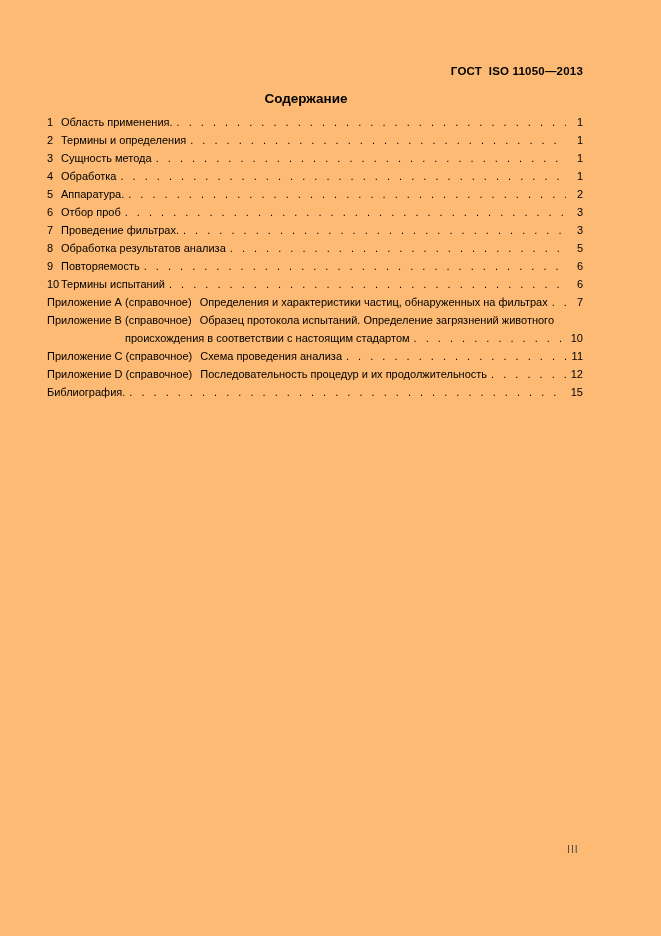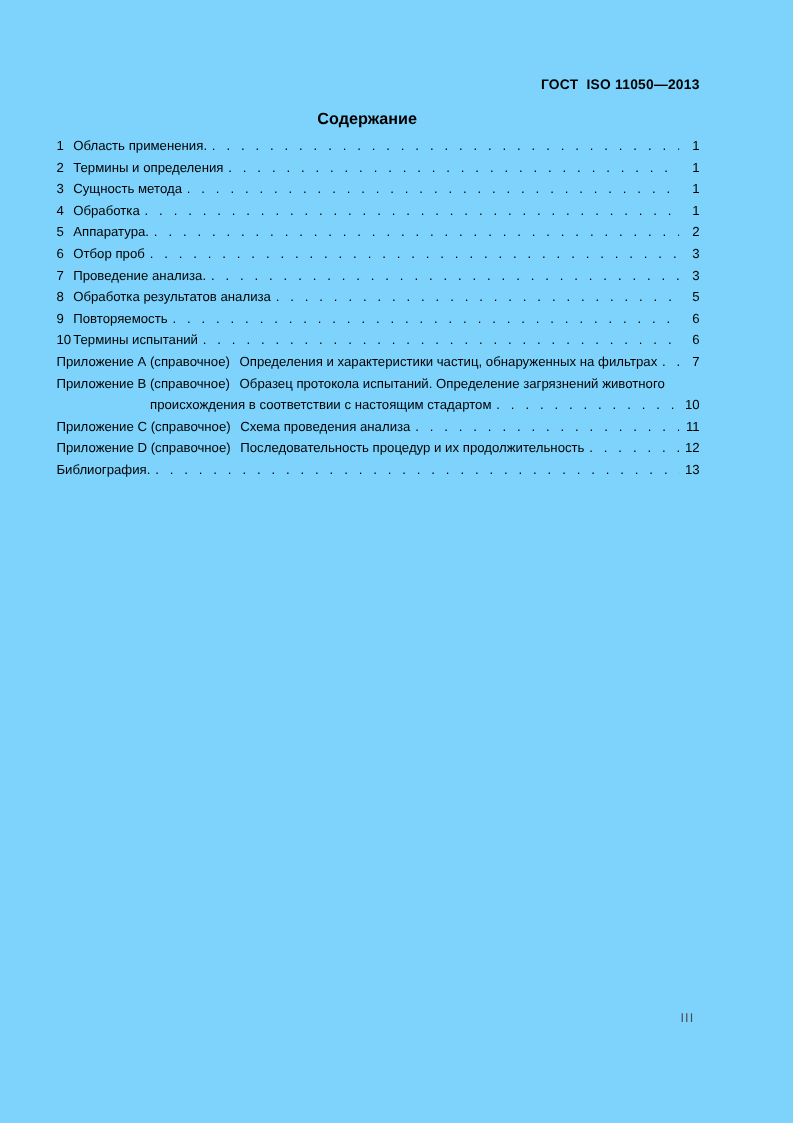--- a/index.html
+++ b/index.html
@@ -4,21 +4,21 @@
 <style>
   html, body {
     margin: 0;
     padding: 0;
     background: #ffffff;
   }
   .page {
     position: relative;
     width: 661px;
     height: 936px;
-    background: #7dd3fc;
+    background: #fdba74;
     font-family: "Liberation Sans", sans-serif;
     color: #000000;
     overflow: hidden;
   }
   .doc-header {
     position: absolute;
     top: 65px;
     right: 78px;
     font-size: 11.5px;
     font-weight: bold;
@@ -134,21 +134,21 @@
 
     <div class="row">
       <span class="num">6</span>
       <span class="label">Отбор проб</span>
       <span class="leader"></span>
       <span class="pg">3</span>
     </div>
 
     <div class="row">
       <span class="num">7</span>
-      <span class="label">Проведение анализа.</span>
+      <span class="label">Проведение фильтрах.</span>
       <span class="leader"></span>
       <span class="pg">3</span>
     </div>
 
     <div class="row">
       <span class="num">8</span>
       <span class="label">Обработка результатов анализа</span>
       <span class="leader"></span>
       <span class="pg">5</span>
     </div>
@@ -195,20 +195,20 @@
     <div class="row">
       <span class="label app-prefix">Приложение D (справочное)</span>
       <span class="label">Последовательность процедур и их продолжительность</span>
       <span class="leader"></span>
       <span class="pg">12</span>
     </div>
 
     <div class="row">
       <span class="label">Библиография.</span>
       <span class="leader"></span>
-      <span class="pg">13</span>
+      <span class="pg">15</span>
     </div>
 
   </div>
 
   <div class="folio">III</div>
 
 </div>
 
 </body></html>

